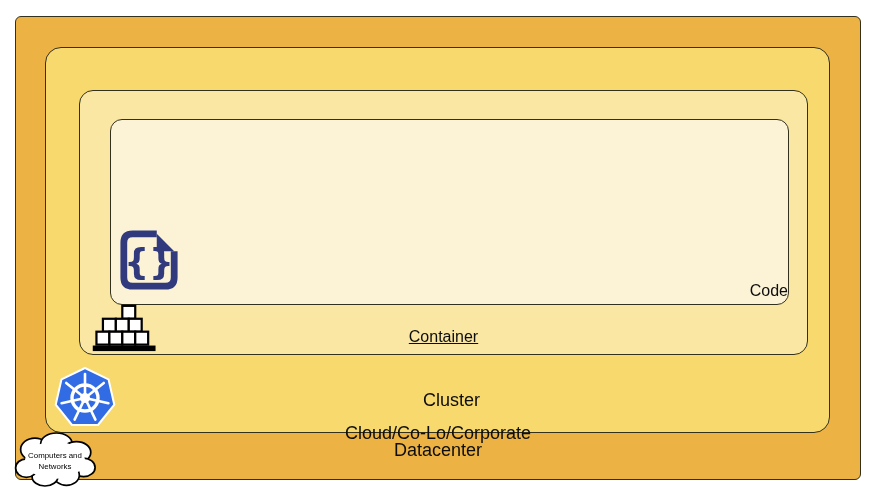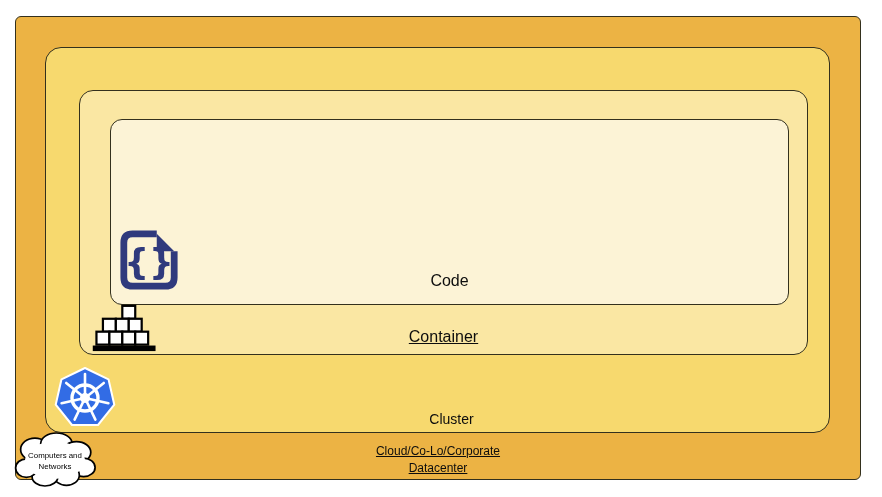--- a/index.html
+++ b/index.html
@@ -4,24 +4,24 @@
 <style>
   html,body{margin:0;padding:0;background:#fff;}
   body{font-family:"Liberation Sans",sans-serif;}
   .canvas{position:relative;width:882px;height:497px;background:#fff;overflow:hidden;}
   .layer{position:absolute;box-sizing:border-box;border:1px solid #33301d;}
   .layer-datacenter{left:15px;top:16px;width:846px;height:464px;background:#ecb344;border-radius:6px;}
   .layer-cluster{left:29px;top:30px;width:785px;height:386px;background:#f7d96e;border-radius:16px;}
   .layer-container{left:33px;top:42px;width:729px;height:265px;background:#fae7a3;border-radius:14px;}
   .layer-code{left:30px;top:28px;width:679px;height:186px;background:#fcf3d6;border-radius:12px;}
   .layer-label{position:absolute;left:0;right:0;text-align:center;color:#0d0d0d;font-size:16px;line-height:18px;}
-  .label-code{bottom:14px;}
+  .label-code{bottom:4px;text-align:right;}
   .label-container{bottom:8px;text-decoration:underline;}
-  .label-cluster{bottom:4px;font-size:14px;margin-left:28px;}
-  .label-datacenter{bottom:2px;font-size:12px;line-height:17px;text-decoration:underline;}
+  .label-cluster{bottom:23px;font-size:18px;margin-left:28px;}
+  .label-datacenter{bottom:20px;font-size:18px;line-height:17px;}
   .icon{position:absolute;}
   .icon-code{left:7px;bottom:12px;width:62px;height:64px;}
   .icon-container{left:9px;bottom:2px;width:74px;height:48px;}
   .icon-k8s{left:7px;top:316px;width:64px;height:68px;}
   .icon-cloud{position:absolute;left:12px;top:428px;width:86px;height:63px;z-index:5;}
   .cloud-text{font-family:"Liberation Sans",sans-serif;font-size:11px;fill:#000;}
 </style>
 </head>
 <body>
 

